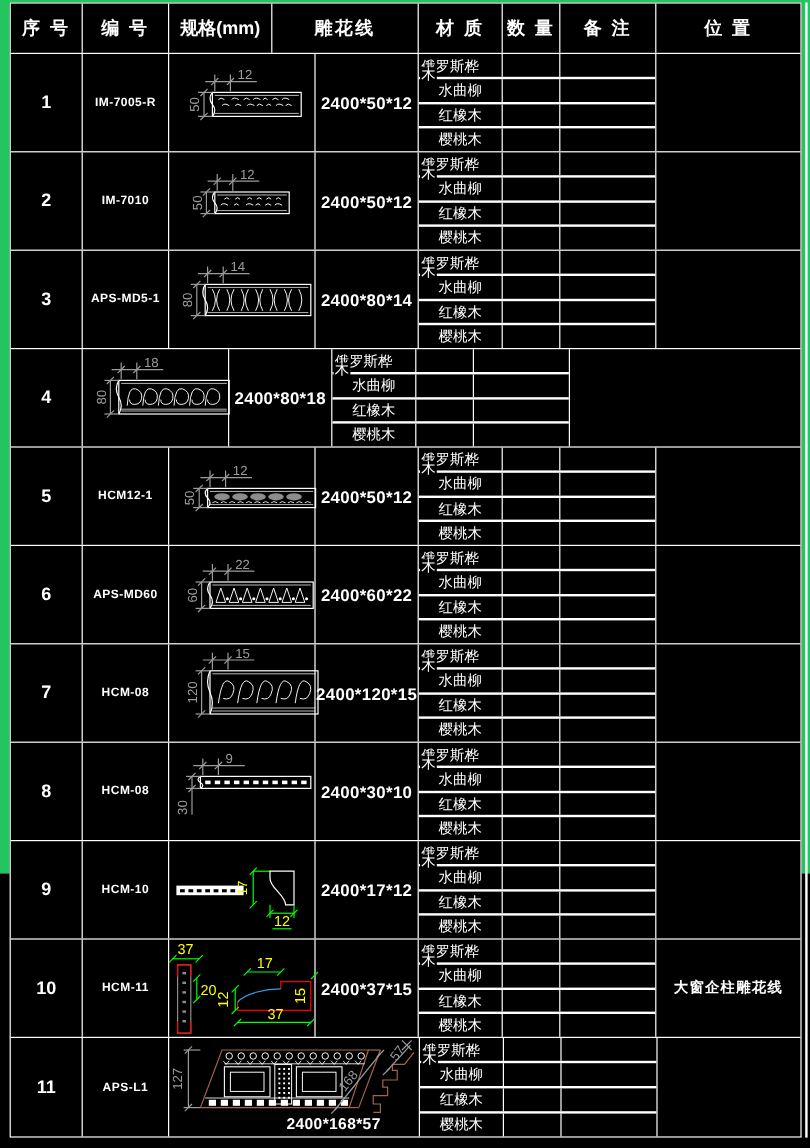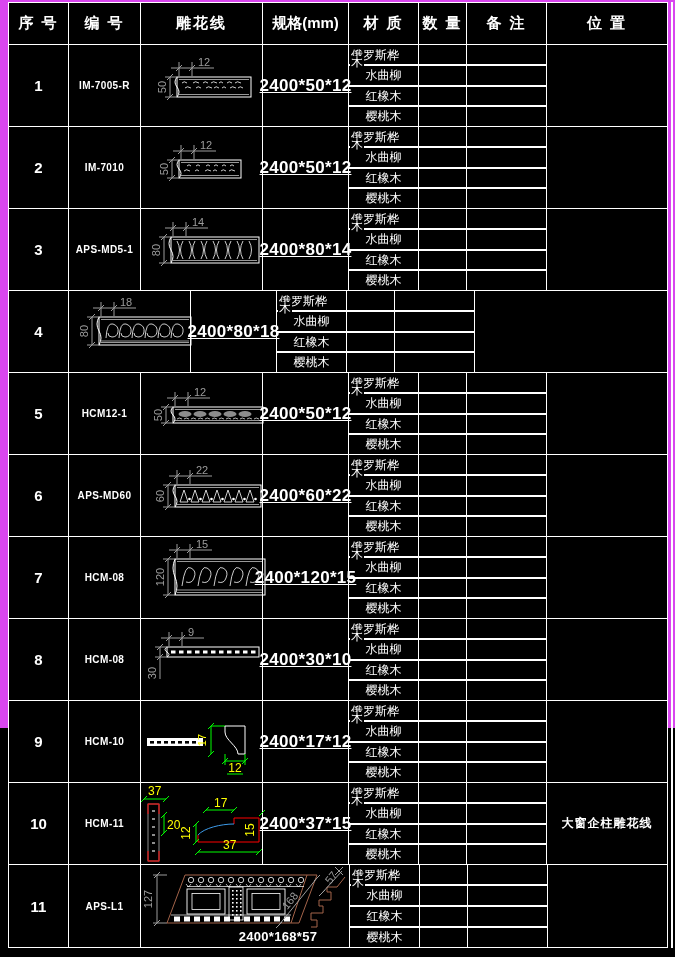--- a/index.html
+++ b/index.html
@@ -1,33 +1,33 @@
 <!DOCTYPE html>
 <html><head>
 <meta charset="utf-8">
 <style>
   html,body{margin:0;padding:0;background:#000;}
   body{width:675px;height:957px;position:relative;overflow:hidden;
        font-family:"Liberation Sans","DejaVu Sans",sans-serif;color:#fff;}
   *{box-sizing:border-box;}
-  .sheet{position:absolute;left:0;top:0;width:675px;height:728px;background:#d946ef;}
+  .sheet{position:absolute;left:0;top:0;width:675px;height:728px;background:#22c55e;}
   .tbl{position:absolute;left:8px;top:2px;width:660px;height:946px;border:1px solid #fff;background:#000;}
   .outer-right{position:absolute;left:671px;top:2px;width:2px;height:946px;background:#fff;}
   .hdr{display:flex;height:42px;border-bottom:1px solid #fff;}
   .hcell{display:flex;align-items:center;justify-content:center;font-weight:bold;
          font-size:15px;letter-spacing:2px;border-right:1px solid #fff;}
   .w0{width:60px}.w1{width:72px}.w2{width:122px}.w3{width:86px;letter-spacing:0;}
   .w4{width:70px}.w5{width:48px}.w6{width:80px}.w7{flex:1;border-right:none;}
   .row{display:flex;height:82px;border-bottom:1px solid #fff;position:relative;}
   .row:last-child{border-bottom:none;}
   .cell{border-right:1px solid #fff;display:flex;align-items:center;justify-content:center;}
   .c-seq{width:60px;font-size:15px;font-weight:bold;}
   .c-code{width:72px;font-size:10px;font-weight:bold;letter-spacing:0.4px;white-space:nowrap;}
   .c-draw{width:122px;position:relative;border-right:1px solid #fff;}
-  .c-spec{width:86px;font-size:17px;font-weight:bold;letter-spacing:0.3px;white-space:nowrap;text-decoration:underline;}
+  .c-spec{width:86px;font-size:14px;font-weight:bold;letter-spacing:0.3px;white-space:nowrap;}
   .c-right{width:198px;display:flex;flex-direction:column;border-right:1px solid #fff;}
   .stripe{flex:1;display:flex;border-bottom:2px solid #ffffff;position:relative;}
   .stripe:last-child{border-bottom:none;}
   .m-cell{width:70px;position:relative;font-size:12px;display:flex;align-items:center;
           justify-content:center;border-right:1px solid #fff;white-space:nowrap;}
   .m-first{justify-content:flex-start;align-items:flex-start;padding:2px 0 0 2px;}
   .m-tail{position:absolute;left:1px;top:11px;background:#000;padding:0 1px;z-index:3;line-height:12px;}
   .q-cell{width:48px;border-right:1px solid #fff;}
   .r-cell{flex:1;}
   .c-pos{flex:1;font-size:12px;font-weight:bold;letter-spacing:1px;border-right:none;white-space:nowrap;}
@@ -38,22 +38,22 @@
   svg text{font-family:"Liberation Sans","DejaVu Sans",sans-serif;}
 </style>
 </head>
 <body>
 
 <div class="sheet">
   <div class="tbl">
     <div class="hdr">
         <div class="hcell w0">序 号</div>
         <div class="hcell w1">编 号</div>
+        <div class="hcell w3">规格(mm)</div>
         <div class="hcell w2">雕花线</div>
-        <div class="hcell w3">规格(mm)</div>
         <div class="hcell w4">材 质</div>
         <div class="hcell w5">数 量</div>
         <div class="hcell w6">备 注</div>
         <div class="hcell w7">位 置</div>
       </div>
     <div>
         <div class="row">
     <div class="cell c-seq">1</div>
     <div class="cell c-code">IM-7005-R</div>
     <div class="c-draw">

